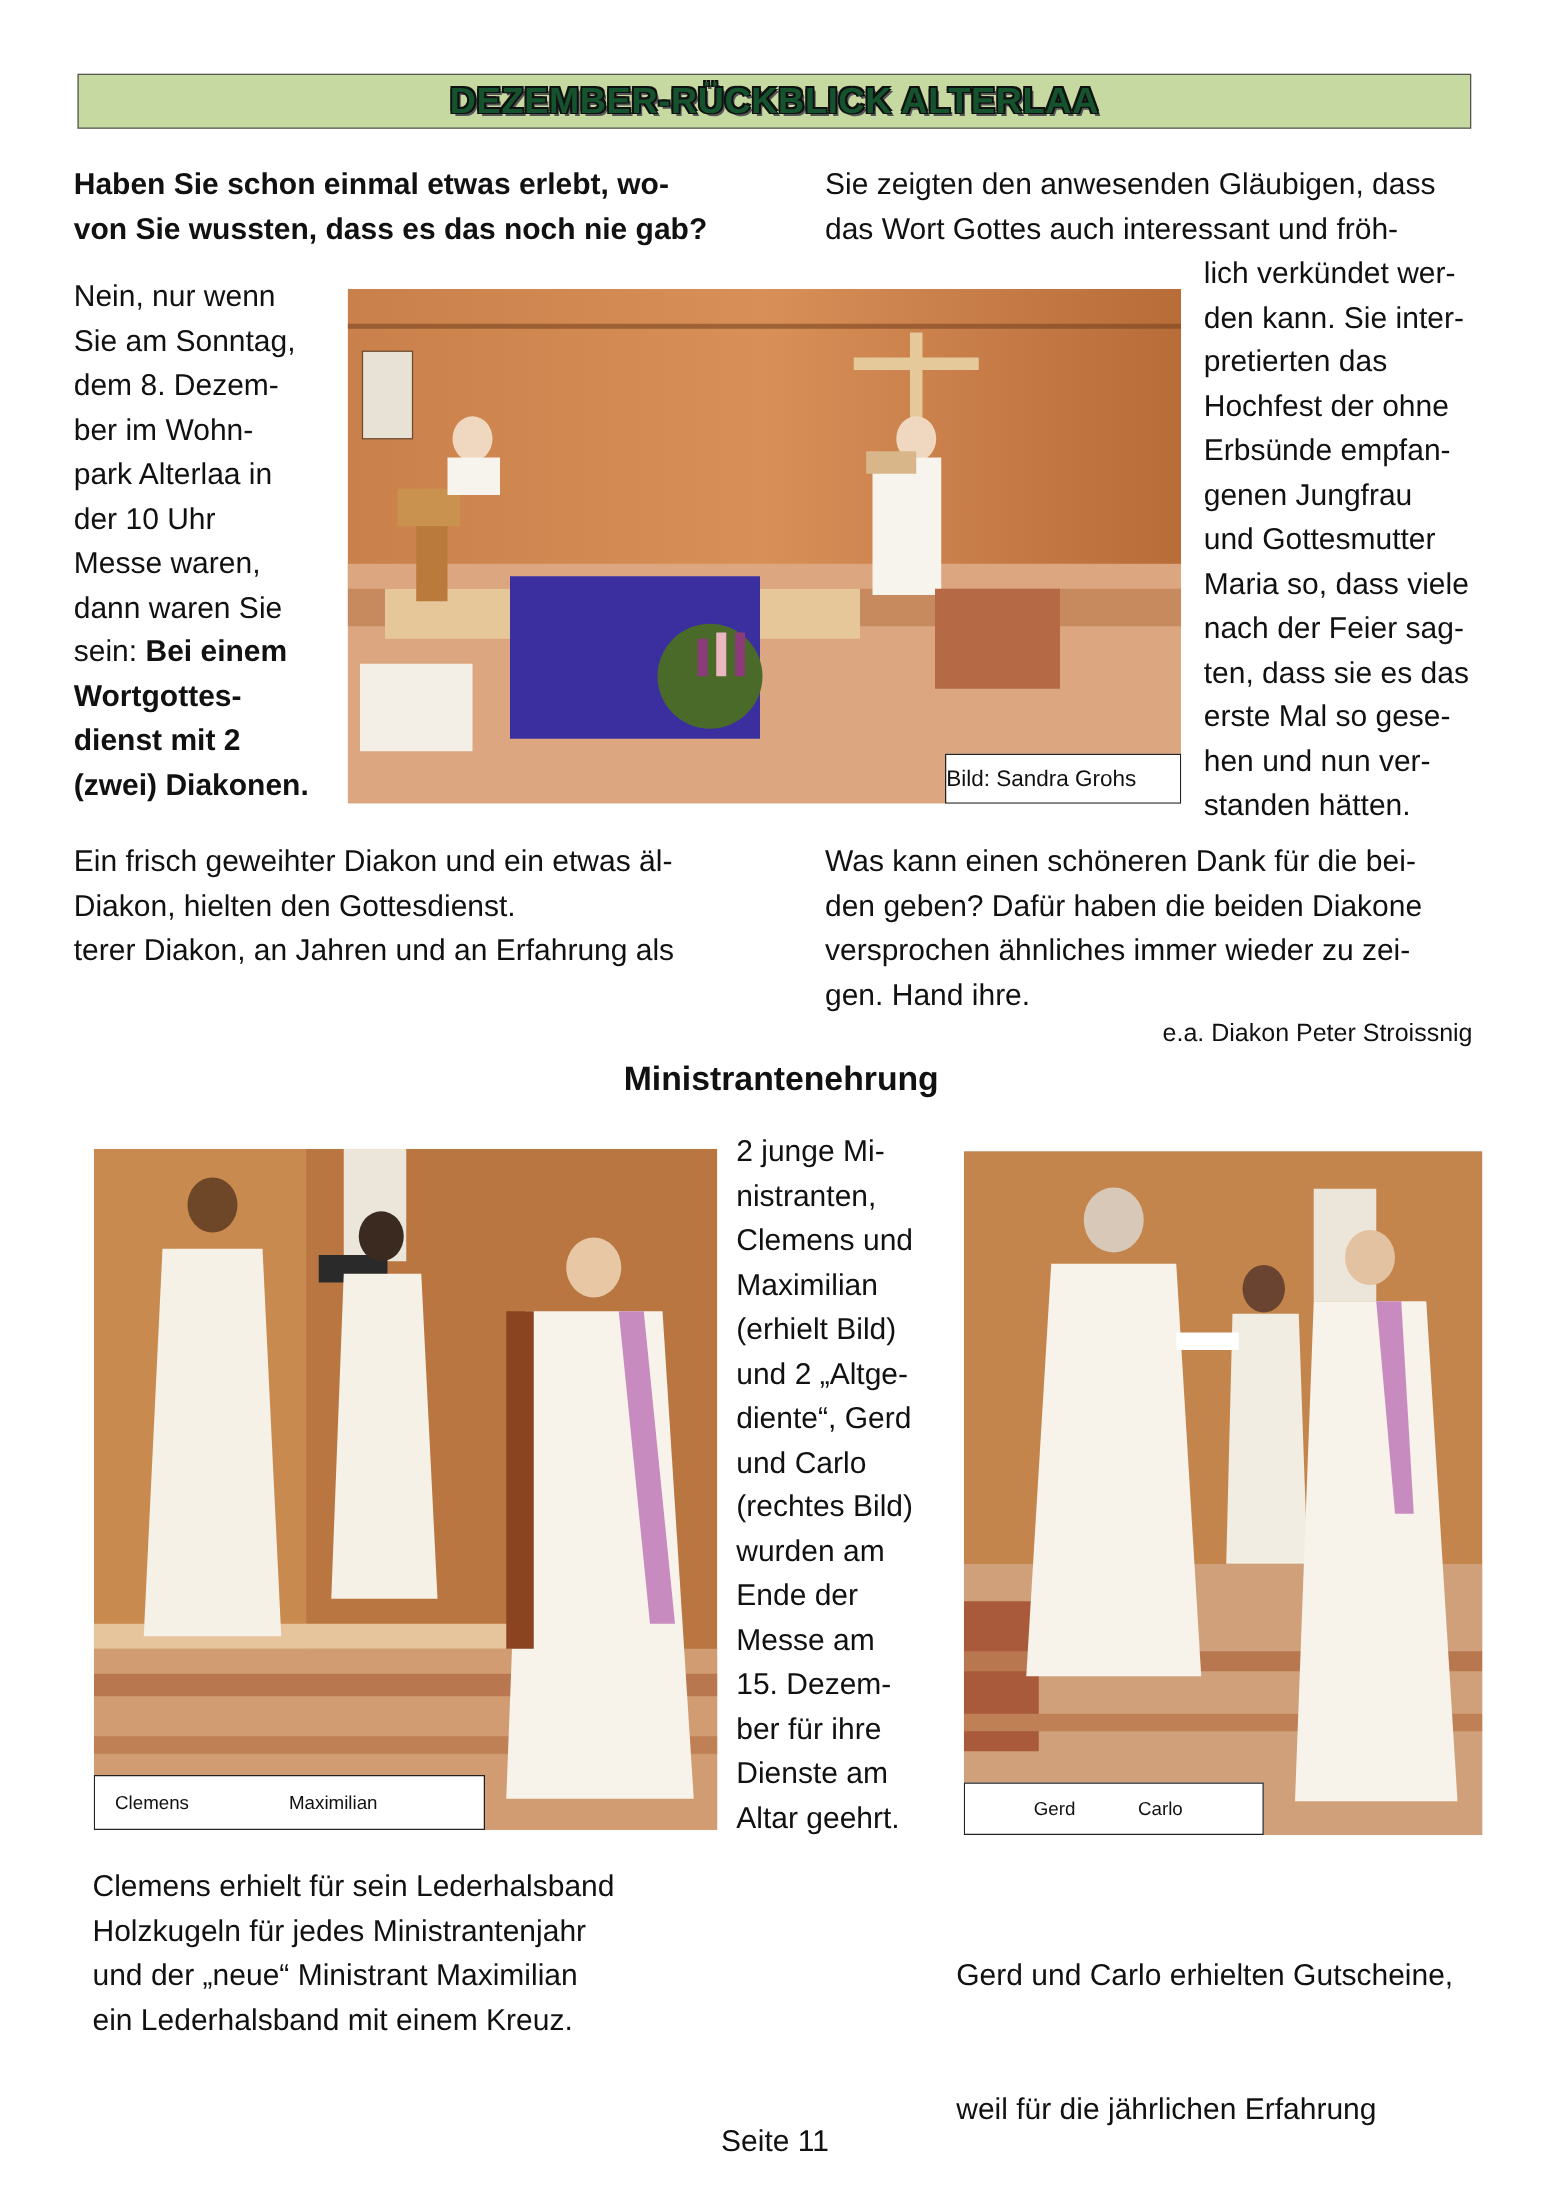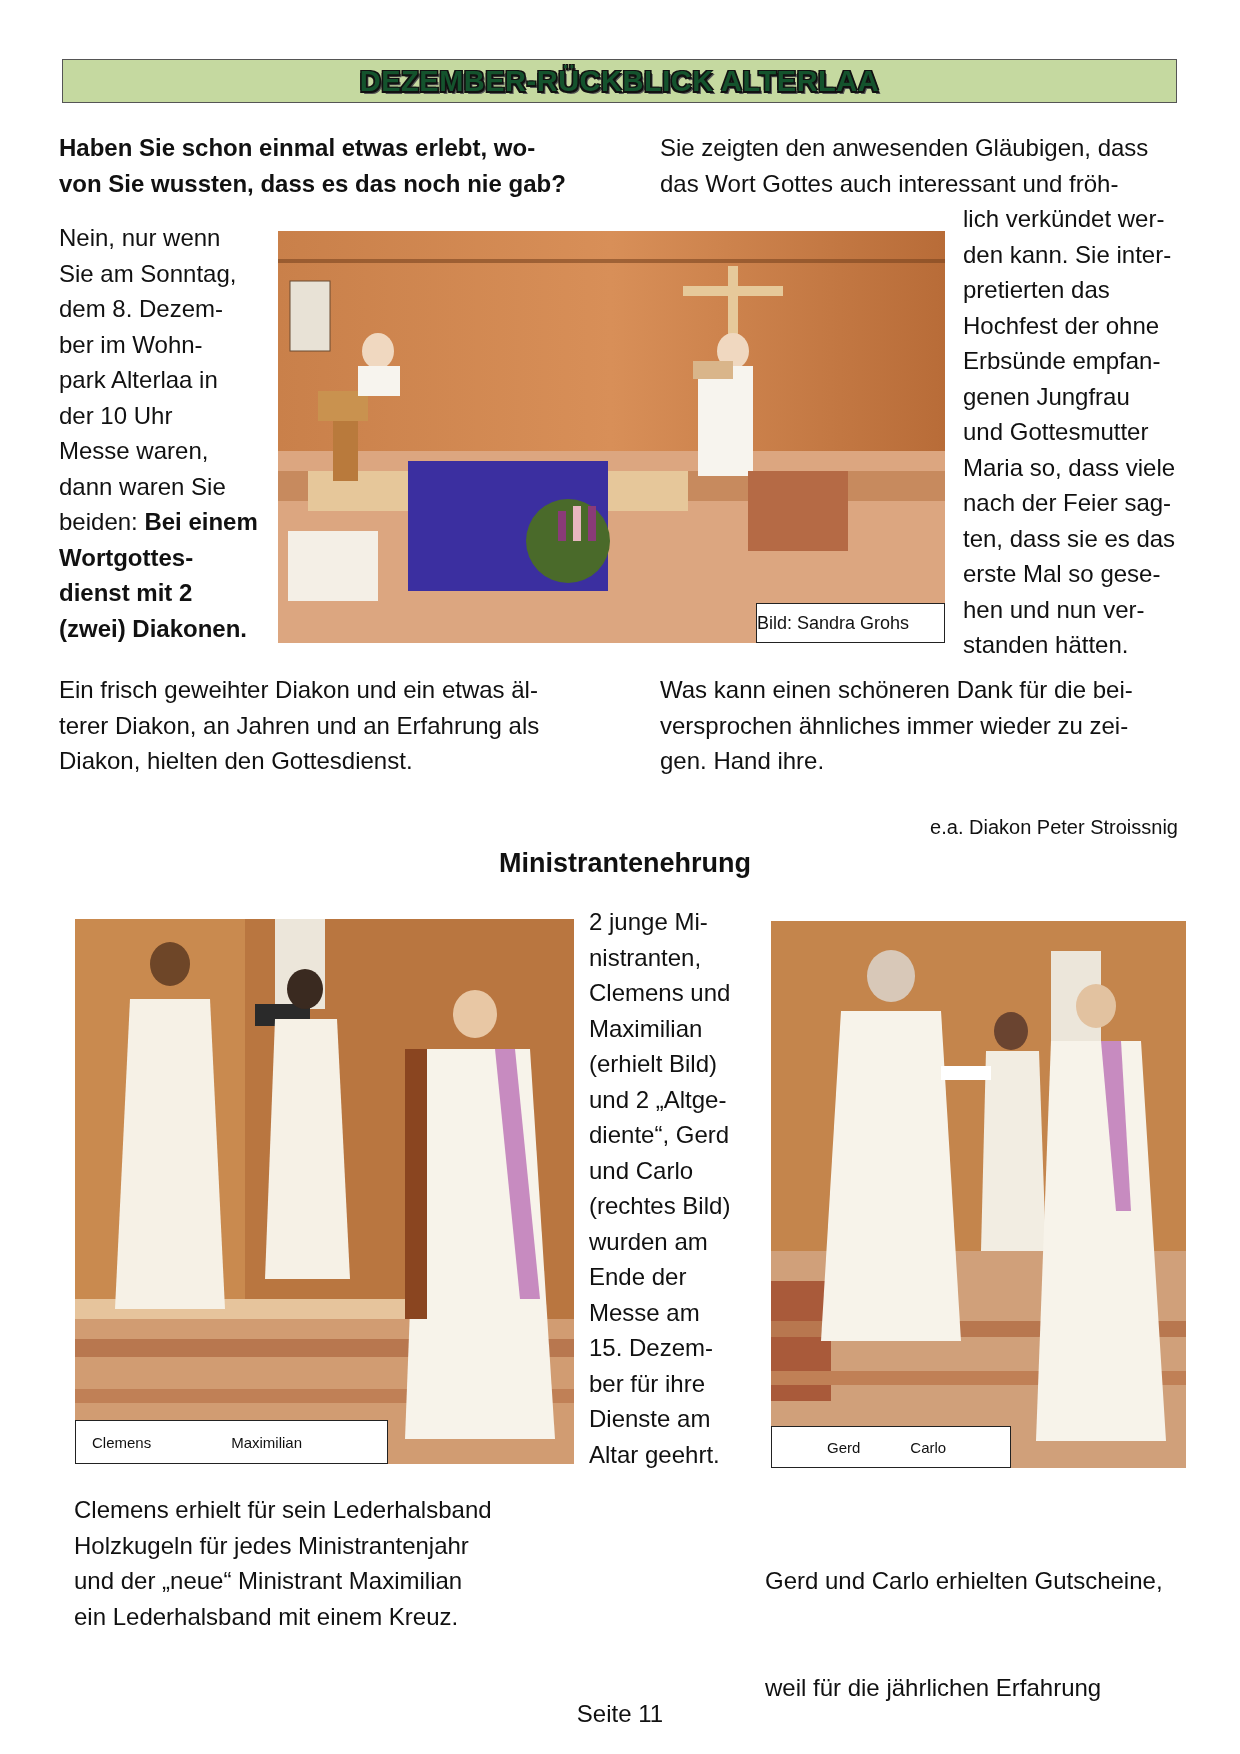--- a/index.html
+++ b/index.html
@@ -35,21 +35,21 @@
 
 <div class="abs body-text" style="left:59px; top:220px;">
   <span class="line">Nein, nur wenn</span>
   <span class="line">Sie am Sonntag,</span>
   <span class="line">dem 8. Dezem-</span>
   <span class="line">ber im Wohn-</span>
   <span class="line">park Alterlaa in</span>
   <span class="line">der 10 Uhr</span>
   <span class="line">Messe waren,</span>
   <span class="line">dann waren Sie</span>
-  <span class="line"><span>beiden: </span><span class="bold">Bei einem</span></span>
+  <span class="line"><span>sein: </span><span class="bold">Bei einem</span></span>
   <span class="line bold">Wortgottes-</span>
   <span class="line bold">dienst mit 2</span>
   <span class="line bold">(zwei) Diakonen.</span>
 </div>
 
 <div class="abs photo" style="left:278px; top:231px; width:667px; height:412px;">
   <svg width="667" height="412" viewBox="0 0 667 412">
     <defs>
       <linearGradient id="wood" x1="0" y1="0" x2="1" y2="0">
         <stop offset="0" stop-color="#c9804a"></stop>
@@ -101,26 +101,27 @@
   <span class="line">Maria so, dass viele</span>
   <span class="line">nach der Feier sag-</span>
   <span class="line">ten, dass sie es das</span>
   <span class="line">erste Mal so gese-</span>
   <span class="line">hen und nun ver-</span>
   <span class="line">standen hätten.</span>
 </div>
 
 <div class="abs body-text" style="left:59px; top:672px;">
   <span class="line">Ein frisch geweihter Diakon und ein etwas äl-</span>
+  <span class="line">Diakon, hielten den Gottesdienst.</span>
   <span class="line">terer Diakon, an Jahren und an Erfahrung als</span>
-  <span class="line">Diakon, hielten den Gottesdienst.</span>
 </div>
 
 <div class="abs body-text" style="left:660px; top:672px;">
   <span class="line">Was kann einen schöneren Dank für die bei-</span>
+  <span class="line">den geben? Dafür haben die beiden Diakone</span>
   <span class="line">versprochen ähnliches immer wieder zu zei-</span>
   <span class="line">gen. Hand ihre.</span>
 </div>
 
 <div class="abs" style="right:62px; top:816px; font-size:20px;">e.a. Diakon Peter Stroissnig</div>
 
 <div class="abs heading" style="left:0; width:1240px; top:848px; text-align:center; padding-left:10px; box-sizing:border-box;">
   <span>Ministrantenehrung</span>
 </div>
 

